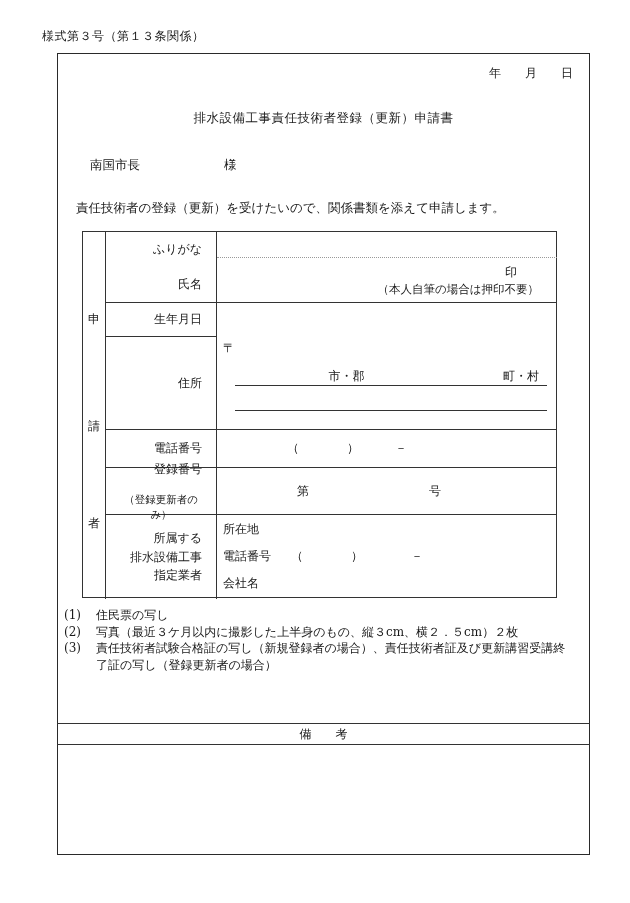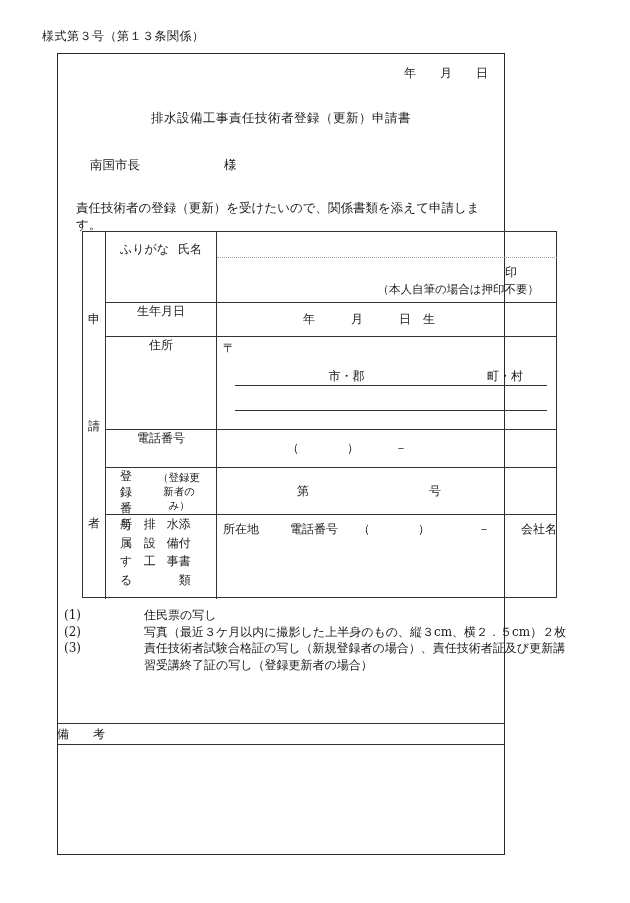--- a/index.html
+++ b/index.html
@@ -7,21 +7,21 @@
   body {
     width:630px; height:903px; position:relative;
     font-family:"DejaVu Serif","Liberation Serif",serif;
     color:#1a1a1a; font-size:12px;
   }
   .abs { position:absolute; }
 
   .form-number { left:42px; top:28px; font-size:12px; letter-spacing:0.5px; }
 
   .frame {
-    left:57px; top:53px; width:448px; height:802px;
+    left:57px; top:53px; width:533px; height:802px;
     border:1.5px solid #2a2a2a; position:absolute;
   }
 
   .date-line { right:16px; top:11px; font-size:12px; }
   .doc-title { left:0; right:0; top:56px; text-align:center; font-size:12.5px; letter-spacing:0.5px; }
   .addressee-row { left:32px; top:103px; font-size:12.5px; }
   .addressee-row .honorific { margin-left:84px; }
   .statement { left:18px; top:146px; font-size:12.5px; }
 
   
@@ -31,21 +31,21 @@
     grid-template-columns:23px 111px 340px;
     grid-template-rows:71px 34px 93px 38px 47px 84px;
     border:1px solid #333;
     font-size:12px;
   }
   .side-cell { grid-column:1; grid-row:1/7; border-right:1px solid #333; position:relative; }
   .side-cell span { position:absolute; left:0; width:100%; text-align:center; }
   .side-ch-0 { top:79px; } .side-ch-1 { top:186px; } .side-ch-2 { top:283px; }
 
   .lbl { grid-column:2; border-right:1px solid #333; border-bottom:1px solid #333;
-         display:flex; flex-direction:row; justify-content:center; padding:0 14px; }
+         display:flex; flex-direction:column; justify-content:center; padding:0 14px;align-items:flex-end; }
   .val { grid-column:3; border-bottom:1px solid #333; position:relative; }
   .row-last { border-bottom:none; }
   .just { text-align:justify; text-align-last:justify; }
 
   .lbl-name { justify-content:space-between; padding-top:9px; padding-bottom:9px; }
 
   .furigana-area { height:26px; border-bottom:1px dotted #999; }
   .name-area { height:44px; display:flex; flex-direction:column; justify-content:flex-end;
                align-items:flex-end; padding-bottom:5px; }
   .seal-mark { margin-right:40px; }
@@ -55,42 +55,42 @@
   .birth-val { padding-right:36px; }
   .reg-val { padding-right:36px; }
   .phone-val { justify-content:flex-start; padding-left:70px; }
 
   .addr-cell { padding:3px 10px 0 6px; }
   .postal-mark { display:block; font-size:12px; }
   .addr-line { margin-left:12px; width:312px; border-bottom:1px solid #333;
                display:flex; align-items:flex-end; }
   .addr-line1 { height:26px; margin-top:3px; }
   .addr-line1 .city { margin-left:30%; }
-  .addr-line1 .town { margin-left:auto; margin-right:24px; }
+  .addr-line1 .town { margin-left:auto; margin-right:8px; }
   .addr-line2 { height:25px; }
 
   .reg-lbl { line-height:1.35;gap:13px; }
   .reg-sub { font-size:10.5px; text-align:center; text-align-last:center; margin-top:2px; }
 
   .comp-lbl div { line-height:1.55; }
-  .comp-val { display:flex; justify-content:space-between;
+  .comp-val { display:flex; flex-direction:column; justify-content:space-between;
               padding:6px 0 7px 6px; }
   .comp-phone-val { margin-left:20px; }
 
   
   .attachments { left:6px; top:553px; width:512px; font-size:12px; line-height:16.5px; }
   .att-item { display:flex; }
   .att-no { width:32px; flex:none; }
-  .att-text { flex:1;margin-left:48px; }
+  .att-text { flex:1; }
 
   
   .remarks-band {
     left:-1px; right:-1px; top:669px; height:22px;
     border-top:1px solid #333; border-bottom:1px solid #333;
-    display:flex; align-items:center; font-size:12px;
+    display:flex; align-items:center; justify-content:center; font-size:12px;
   }
   .remarks-body { left:0; right:0; top:691px; bottom:0; }
 </style>
 </head>
 <body>
 
 <div class="abs form-number">様式第３号（第１３条関係）</div>
 
 <div class="frame">
 
@@ -120,23 +120,20 @@
       <div class="furigana-area"></div>
       <div class="name-area">
         <div class="seal-mark">印</div>
         <div class="seal-note">（本人自筆の場合は押印不要）</div>
       </div>
     </div>
 
     <div class="lbl" style="grid-row:2">
       <div class="just">生年月日</div>
     </div>
-    <div class="val" style="grid-row:2">
-      <div class="center-val birth-val">年　　　月　　　日　生</div>
-    </div>
 
     <div class="lbl" style="grid-row:3">
       <div class="just">住所</div>
     </div>
     <div class="val addr-cell" style="grid-row:3">
       <span class="postal-mark">〒</span>
       <div class="addr-line addr-line1">
         <span class="city">市・郡</span>
         <span class="town">町・村</span>
       </div>
@@ -154,21 +151,21 @@
       <div class="just">登録番号</div>
       <div class="reg-sub">（登録更新者のみ）</div>
     </div>
     <div class="val" style="grid-row:5">
       <div class="center-val reg-val">第　　　　　　　　　　号</div>
     </div>
 
     <div class="lbl comp-lbl row-last" style="grid-row:6">
       <div class="just">所属する</div>
       <div class="just">排水設備工事</div>
-      <div class="just">添付書類</div>
+      <div class="just">指定業者</div>
     </div>
     <div class="val comp-val row-last" style="grid-row:6">
       <div>所在地</div>
       <div>
         <span>電話番号</span><span class="comp-phone-val">（　　　　）　　　　－</span>
       </div>
       <div>会社名</div>
     </div>
   </div>
 

